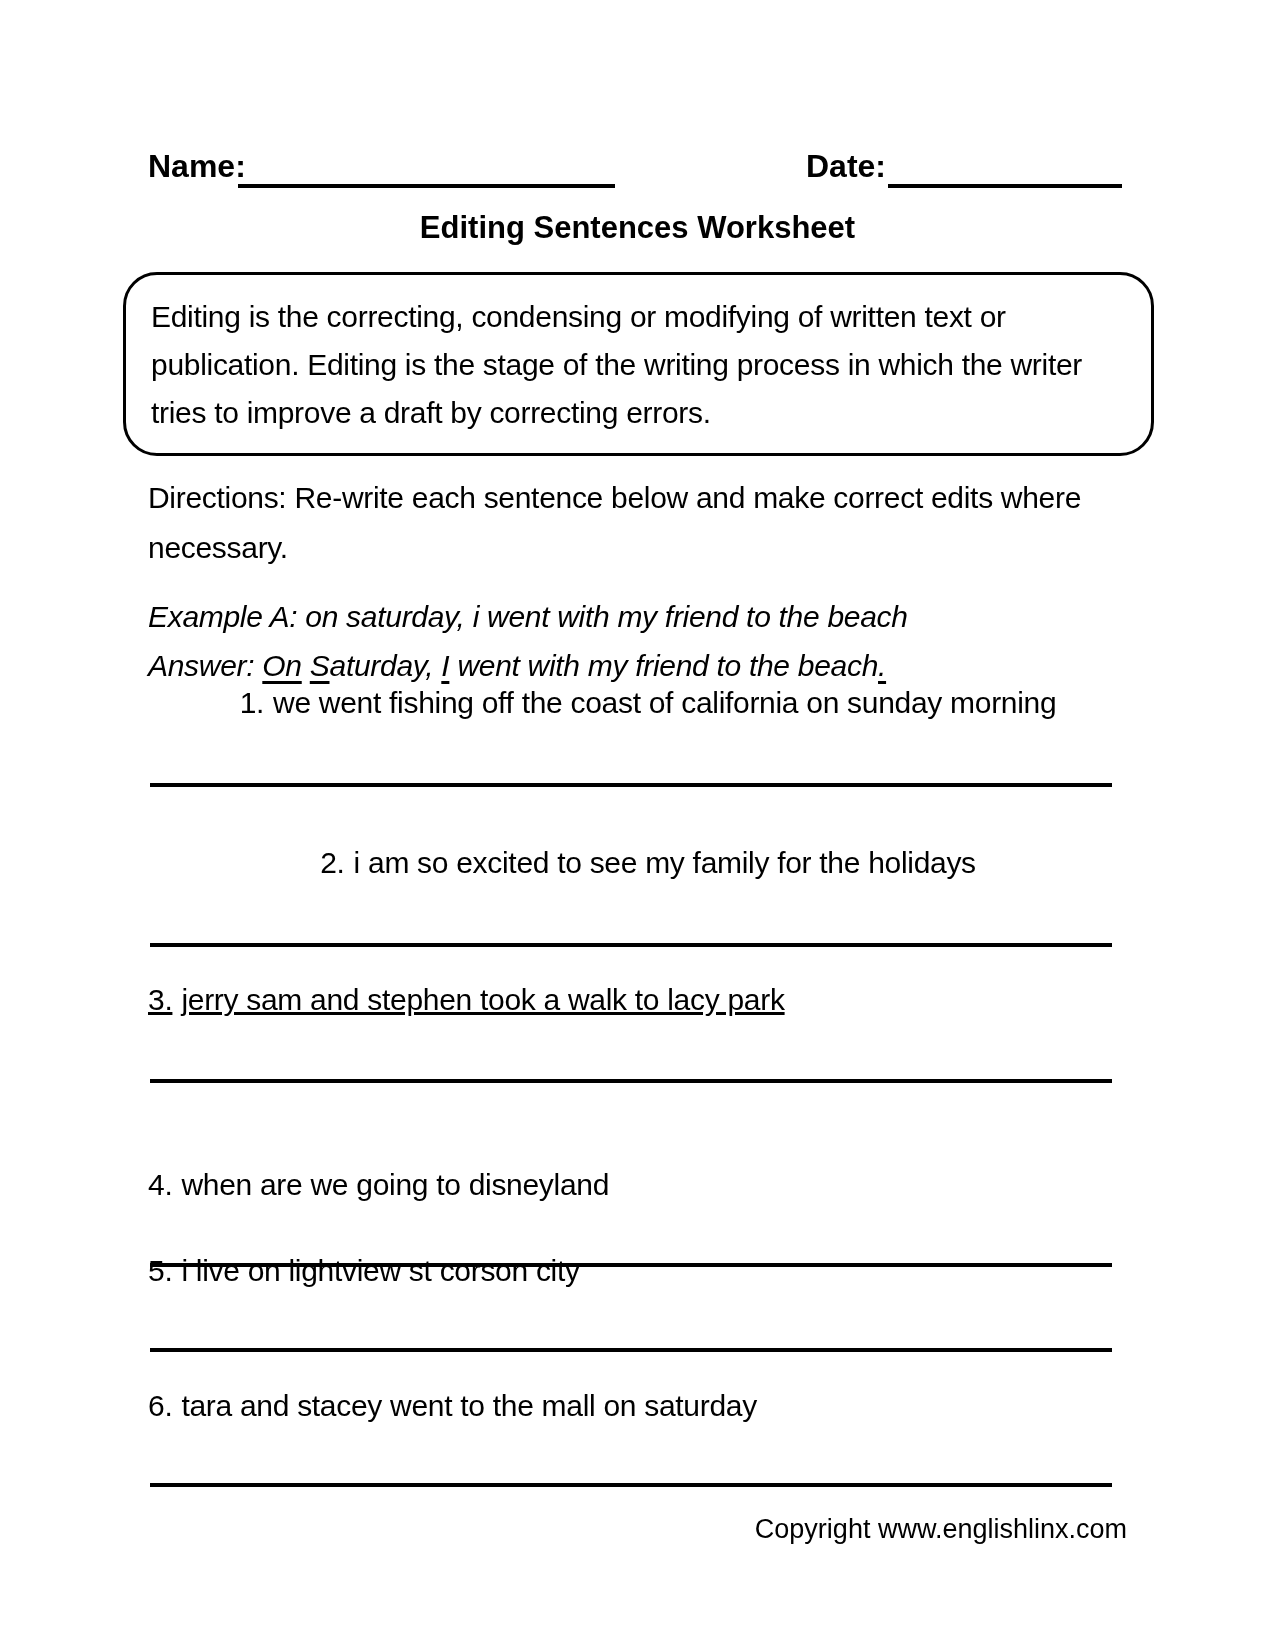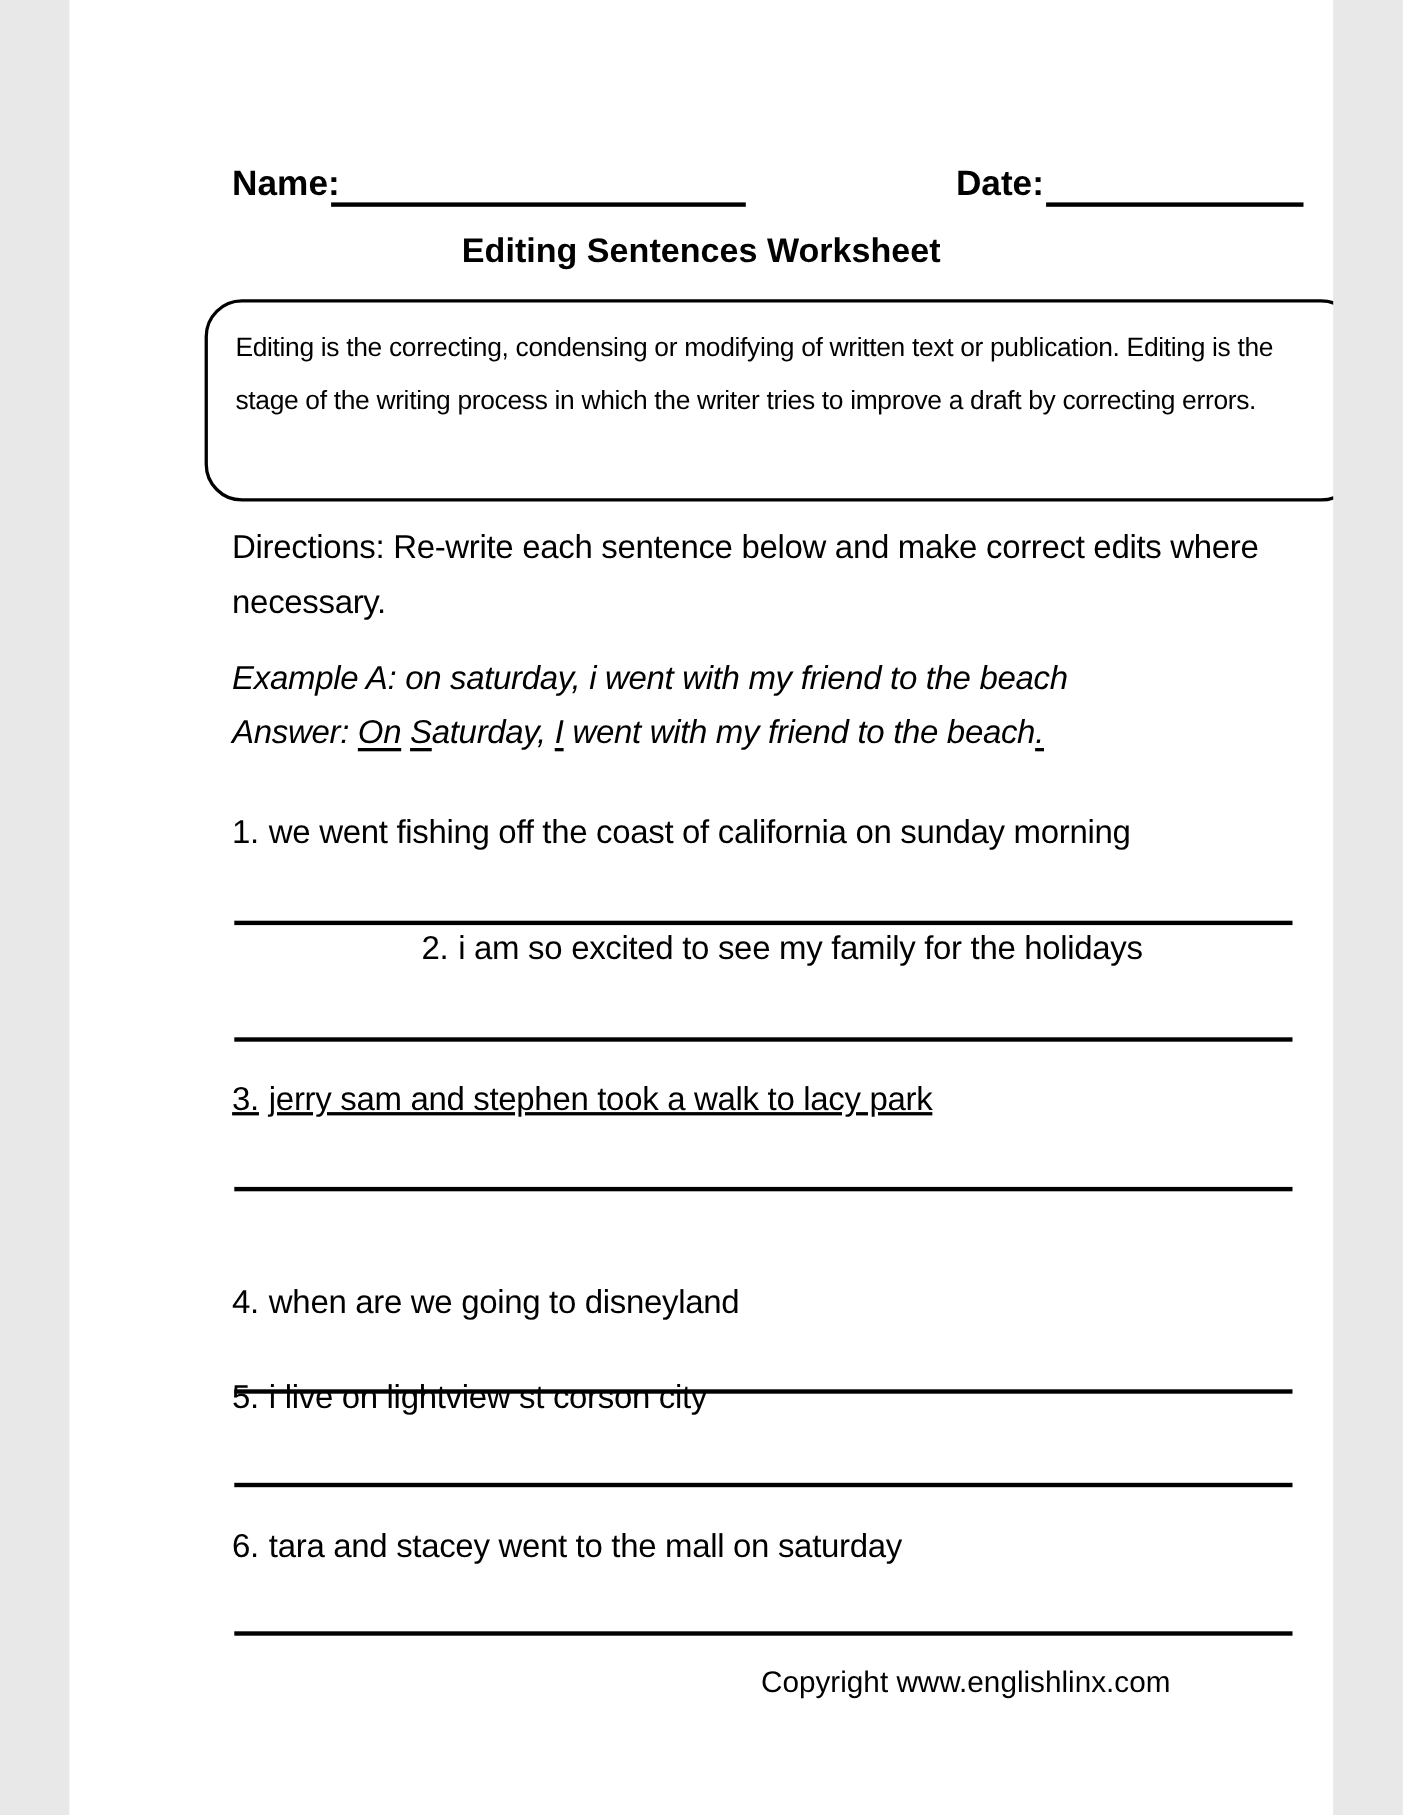--- a/index.html
+++ b/index.html
@@ -2,21 +2,21 @@
 <html><head>
 <meta charset="utf-8">
 <style>
   html, body {
     margin: 0;
     padding: 0;
     background: #e8e8e8;
   }
   .page {
     position: relative;
-    width: 1149px;
+    width: 1275px;
     height: 1650px;
     margin: 0 auto;
     background: #ffffff;
     color: #000000;
     font-family: "Liberation Sans", sans-serif;
     overflow: hidden;
   }
   .hdr-label {
     position: absolute;
     font-size: 32px;
@@ -37,22 +37,22 @@
     font-weight: bold;
   }
   .def-box {
     position: absolute;
     left: 123px;
     top: 272px;
     width: 980px;
     height: 130px;
     border: 3px solid #000000;
     border-radius: 34px;
-    padding: 18px 38px 30px 25px;
-    font-size: 24px;
+    padding: 18px 20px 30px 25px;
+    font-size: 30px;
     line-height: 48px;
     letter-spacing: -0.3px;
   }
   .directions {
     position: absolute;
     left: 148px;
     top: 473px;
     width: 985px;
     font-size: 30px;
     line-height: 50px;
@@ -115,21 +115,21 @@
     <span>Editing is the correcting, condensing or modifying of written text or publication. Editing is the stage of the writing process in which the writer tries to improve a draft by correcting errors.</span>
   </div>
 
   <div class="directions">Directions: Re-write each sentence below and make correct edits where necessary.</div>
 
   <div class="example">
     <div>Example A: on saturday, i went with my friend to the beach</div>
     <div><span>Answer: </span><span class="u">On</span><span> </span><span class="u">S</span><span>aturday, </span><span class="u">I</span><span> went with my friend to the beach</span><span class="u">.</span></div>
   </div>
 
-  <div class="q-block" style="top:740px;">
+  <div class="q-block" style="top:686px;text-align:center;">
     <div class="q-text">
       <span class="q-num">1.</span><span>we went fishing off the coast of california on sunday morning</span>
     </div>
     <div class="rule q-rule" style="top:97px;"></div>
   </div>
 
   <div class="q-block" style="top:846px;text-align:center;">
     <div class="q-text">
       <span class="q-num">2.</span><span>i am so excited to see my family for the holidays</span>
     </div>

